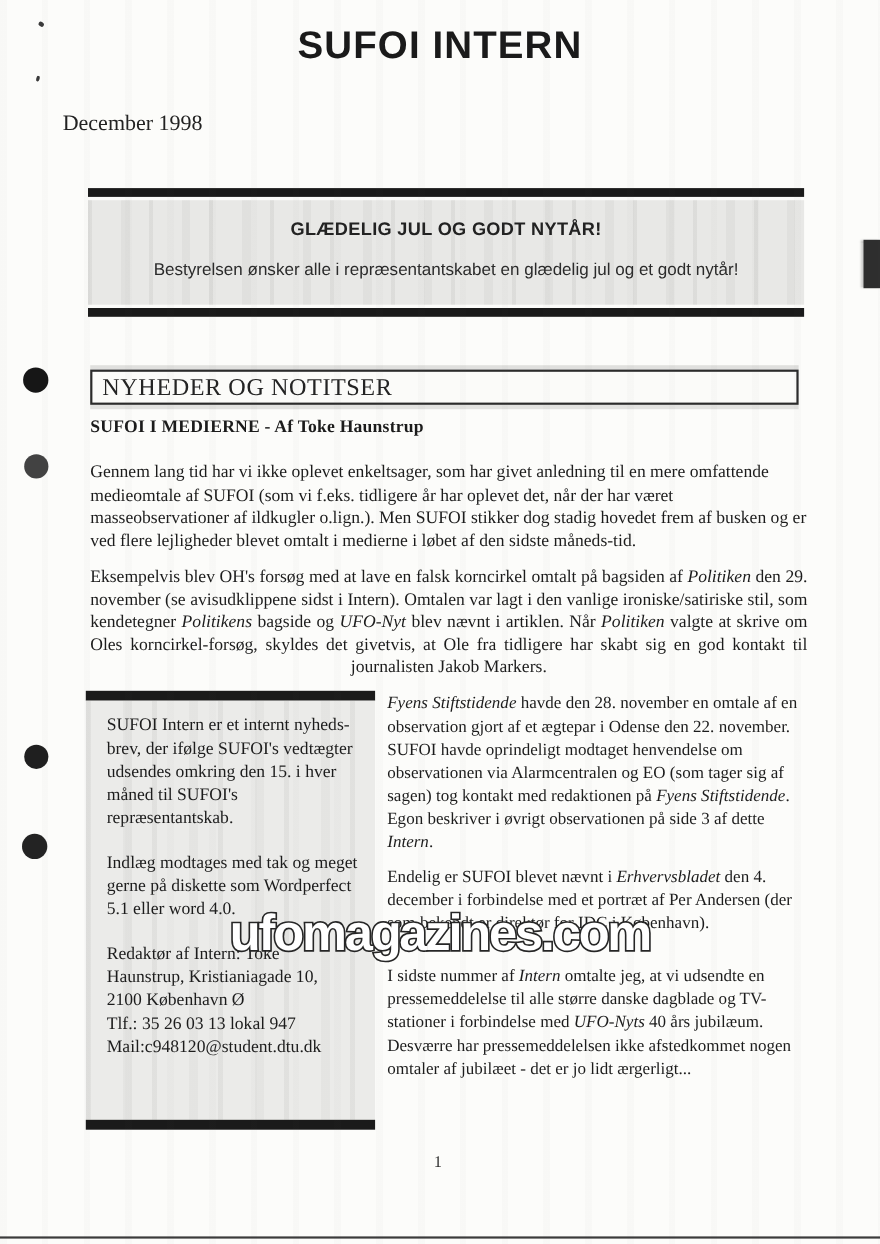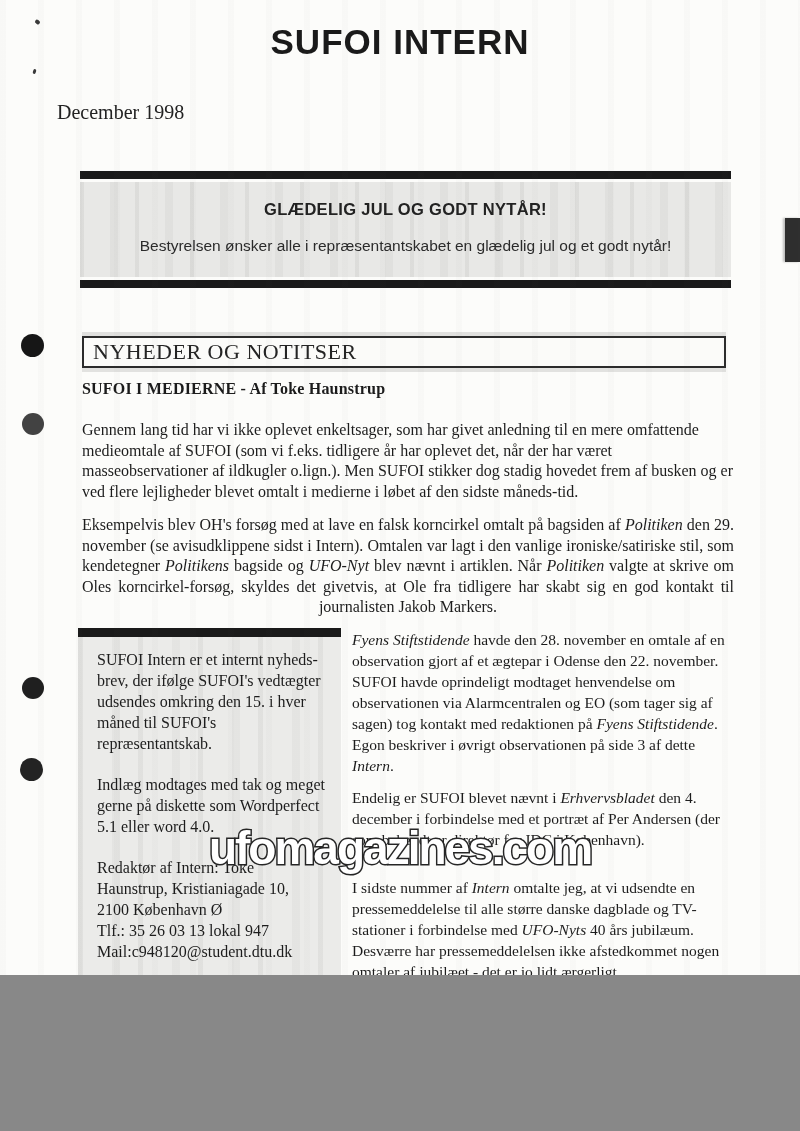--- a/index.html
+++ b/index.html
@@ -1,17 +1,17 @@
 <!DOCTYPE html>
 <html><head>
 <meta charset="utf-8">
 <style>
   html,body{margin:0;padding:0;background:#888;}
   .page{
-    position:relative;width:800px;height:975px;margin:0 auto;
+    position:relative;width:800px;height:1131px;margin:0 auto;
     background:#fcfcfa;overflow:hidden;
     font-family:"Liberation Serif",serif;color:#1d1d1d;text-decoration:underline;
   }
   
   .page::before{
     content:"";position:absolute;inset:0;pointer-events:none;z-index:5;
     background:repeating-linear-gradient(90deg,rgba(90,90,88,0.025) 0 6px,rgba(255,255,255,0) 6px 38px);
   }
   .masthead{
     position:absolute;top:22px;left:0;width:100%;text-align:center;margin:0;

